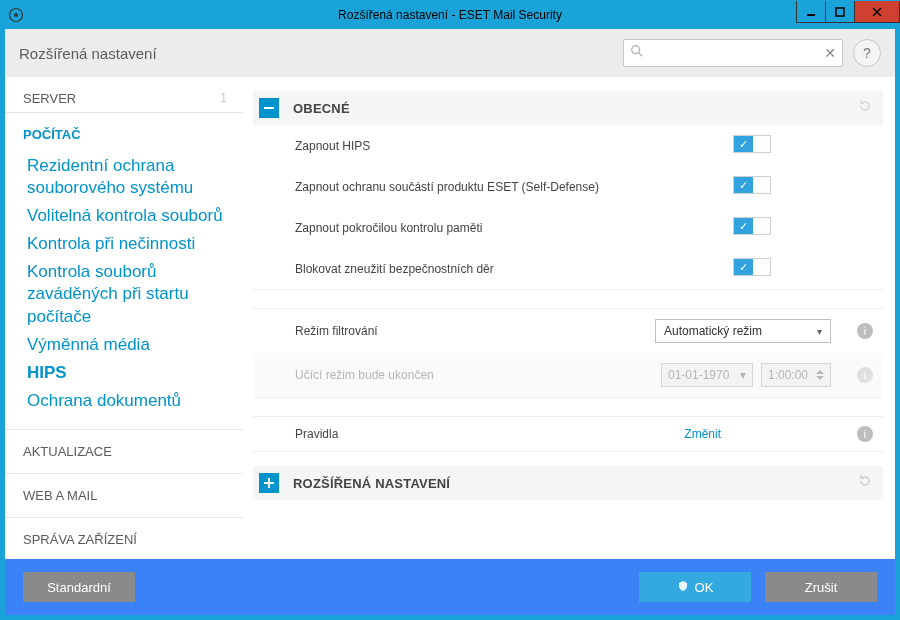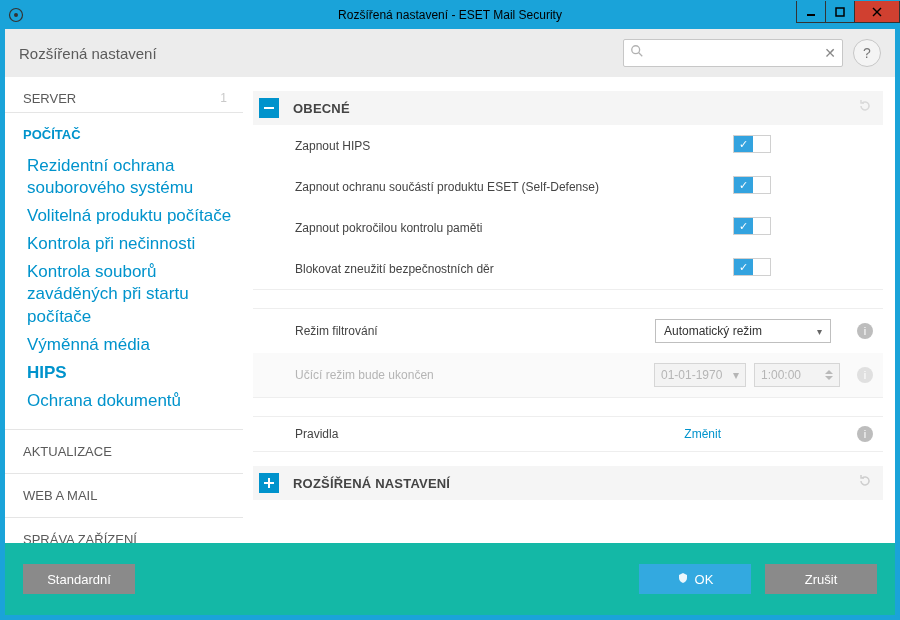--- a/index.html
+++ b/index.html
@@ -48,27 +48,27 @@
   .row.disabled { color:#b5b5b5; background:#fafafa; }
   .row.disabled .info { background:#e0e0e0; }
   .toggle { width: 38px; height: 18px; background:#fff; border:1px solid #d0d0d0; position:relative; display:inline-block; }
   .toggle .knob { position:absolute; width:19px; height:16px; background:#33a3df; left:0; top:0; display:flex; align-items:center; justify-content:center; }
   .toggle .knob::after{ content:"✓"; color:#fff; font-size:11px; }
   .select { display:inline-flex; align-items:center; justify-content:space-between; border:1px solid #bfbfbf; background:#fff; height:24px; width: 176px; padding: 0 8px; font-size:12px; color:#333; }
   .select .chev { font-size:10px; color:#666; }
   .spinner-group { display:flex; gap:8px; }
   .datebox, .timebox { border:1px solid #d6d6d6; background:#f3f3f3; height:24px; display:inline-flex; align-items:center; padding: 0 6px; color:#b5b5b5; font-size:12px; }
   .datebox { width: 92px; justify-content:space-between; }
-  .timebox { width: 86px; justify-content:space-between; }
+  .timebox { width: 70px; justify-content:space-between; }
   .spin { display:flex; flex-direction:column; margin-left:4px; }
   .spin div { width:0; height:0; border-left:4px solid transparent; border-right:4px solid transparent; }
   .spin .up { border-bottom:4px solid #b9b9b9; margin-bottom:2px; }
   .spin .dn { border-top:4px solid #b9b9b9; }
   .link { color:#0093cc; }
-  .footer { height: 72px; background:#14b8a6; display:flex; align-items:center; padding: 0 18px; gap: 14px; }
+  .footer { height: 56px; background:#3b82f6; display:flex; align-items:center; padding: 0 18px; gap: 14px; }
   .btn { height: 30px; min-width: 112px; padding: 0 18px; display:inline-flex; align-items:center; justify-content:center; font-size:13px; color:#fff; border:none; }
   .btn.gray { background:#8a8a8a; }
   .btn.blue { background:#33a9e0; }
   .spacer { flex:1; }
   .shieldok { display:inline-flex; align-items:center; gap:6px; }
 </style>
 </head>
 <body>
 
 <div class="window">
@@ -118,21 +118,21 @@
       <div class="sidebar">
         <div class="sidegroup">
           <span>SERVER</span>
           <span class="badge">1</span>
         </div>
         <div class="sideactive">
           <span>POČÍTAČ</span>
         </div>
         <div class="sidelist">
           <div class="sideitem"><span>Rezidentní ochrana souborového systému</span></div>
-          <div class="sideitem"><span>Volitelná produktu počítače</span></div>
+          <div class="sideitem"><span>Volitelná kontrola souborů</span></div>
           <div class="sideitem"><span>Kontrola při nečinnosti</span></div>
           <div class="sideitem"><span>Kontrola souborů zaváděných při startu počítače</span></div>
           <div class="sideitem"><span>Výměnná média</span></div>
           <div class="sideitem selected"><span>HIPS</span></div>
           <div class="sideitem"><span>Ochrana dokumentů</span></div>
         </div>
         <div class="sidecat"><span>AKTUALIZACE</span></div>
         <div class="sidecat"><span>WEB A MAIL</span></div>
         <div class="sidecat"><span>SPRÁVA ZAŘÍZENÍ</span></div>
         <div class="sidecat"><span>NÁSTROJE</span></div>

